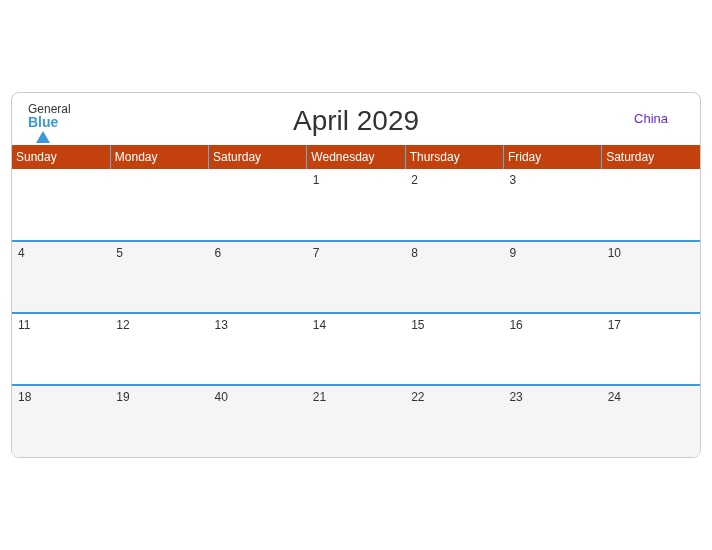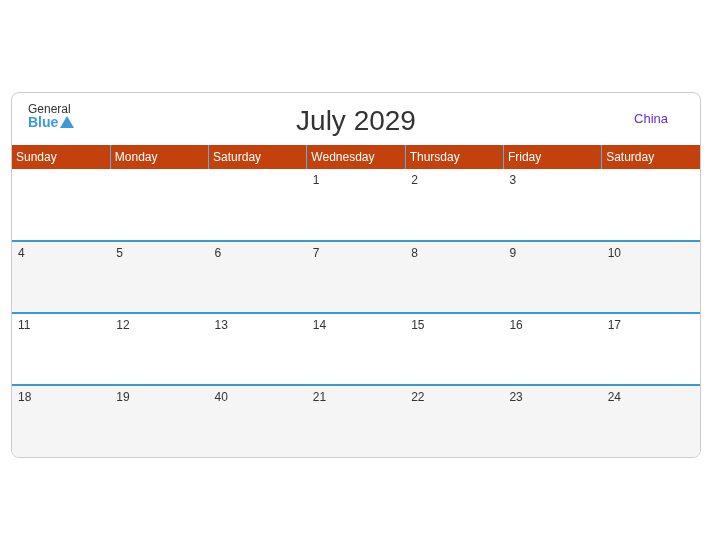--- a/index.html
+++ b/index.html
@@ -40,20 +40,21 @@
       line-height: 1;
     }
     .logo-blue {
       font-size: 14px;
       font-weight: bold;
       color: #3a9ad9;
       display: flex;
       align-items: center;
       gap: 2px;
       line-height: 1;
+      flex-direction: column;
     }
     .logo-triangle {
       width: 0;
       height: 0;
       border-left: 7px solid transparent;
       border-right: 7px solid transparent;
       border-bottom: 12px solid #3a9ad9;
       display: inline-block;
       margin-bottom: 1px;
     }
@@ -124,21 +125,21 @@
 
 <div class="calendar-container">
   <div class="calendar-header">
     <div class="logo-area">
       <span class="logo-general">General</span>
       <div class="logo-blue">
         <span>Blue</span>
         <span class="logo-triangle"></span>
       </div>
     </div>
-    <h1 class="calendar-title">July 2029</h1>
+    <h1 class="calendar-title">April 2029</h1>
     <div class="country-label">China</div>
   </div>
 
   <table class="calendar-grid">
     <thead>
       <tr>
         <th>Sunday</th>
         <th>Monday</th>
         <th>Saturday</th>
         <th>Wednesday</th>

